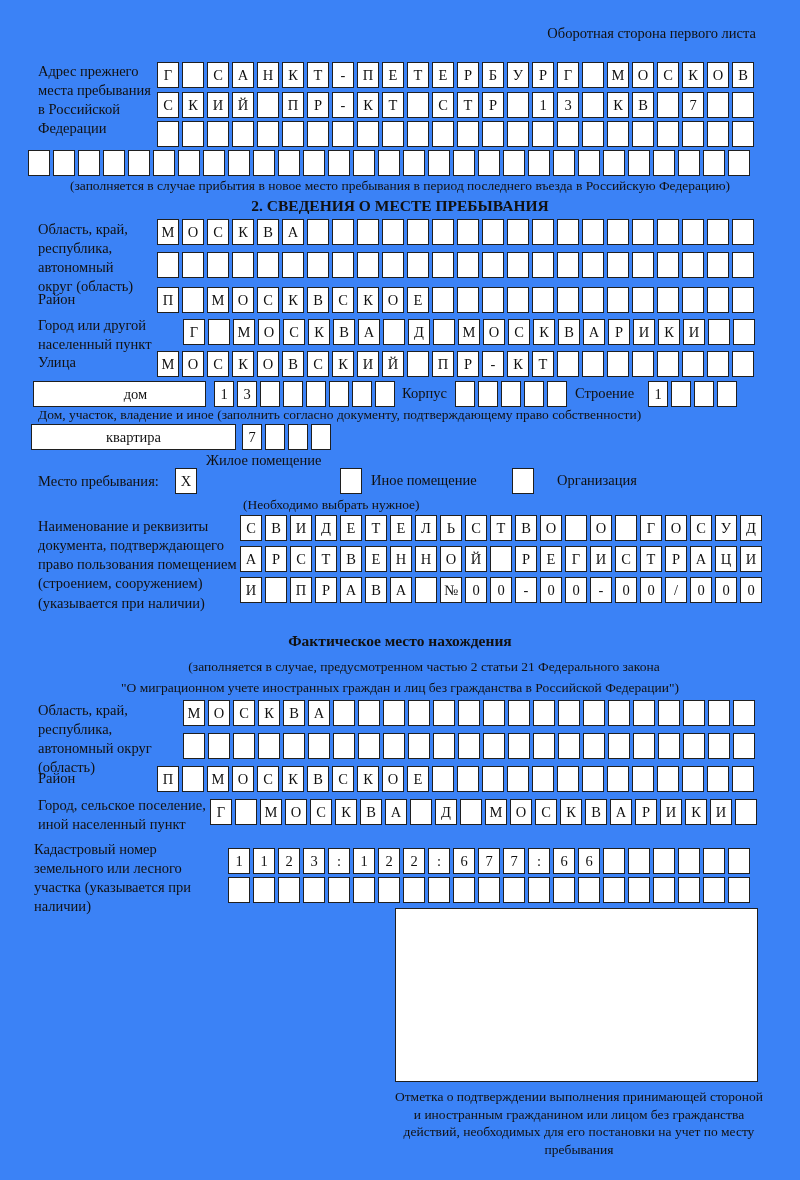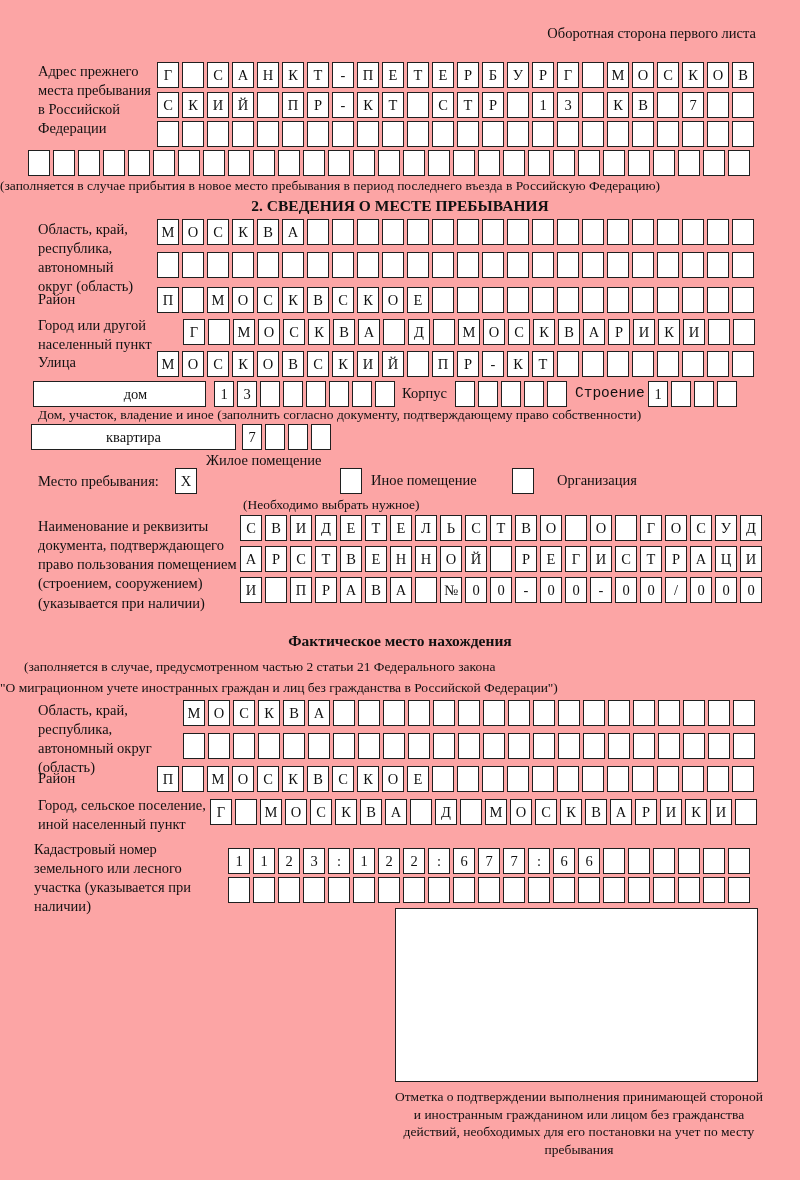--- a/index.html
+++ b/index.html
@@ -1,25 +1,25 @@
 <!DOCTYPE html>
 <html><head>
 <meta charset="utf-8">
 <style>
   html,body{margin:0;padding:0;background:#fff;}
   #form{
-    position:relative;width:800px;height:1180px;background:#fca5a5;
+    position:relative;width:800px;height:1180px;background:#3b82f6;
     font-family:"Liberation Serif","DejaVu Serif",serif;color:#111;
     overflow:hidden;
   }
   .abs{position:absolute;}
   .lbl{font-size:14.5px;line-height:1.32;}
   .note{font-size:13.5px;line-height:1.3;}
   .heading{font-size:15.5px;font-weight:bold;text-align:center;width:800px;}
-  .center{width:800px;}
+  .center{text-align:center;width:800px;}
   .boxrow{display:flex;gap:3px;}
   .box{
     flex:0 0 auto;width:22px;height:26px;box-sizing:border-box;
     border:1.6px solid #1f1f1f;font-size:14.5px;line-height:24px;
     text-align:center;background:#fff;
   }
   .box.sm{width:20px;}
   .widebox{
     box-sizing:border-box;border:1.6px solid #1f1f1f;height:26px;
     font-size:14.5px;line-height:24px;text-align:center;background:#fff;
@@ -302,21 +302,21 @@
       <span class="box sm"></span>
     </div>
   <div class="abs lbl" style="top:384px;left:402px;">Корпус</div>
   <div class="abs boxrow" style="top:381px;left:455px;">
       <span class="box sm"></span>
       <span class="box sm"></span>
       <span class="box sm"></span>
       <span class="box sm"></span>
       <span class="box sm"></span>
     </div>
-  <div class="abs lbl" style="top:384px;left:575px;font-family:Liberation Mono, monospace;">Строение</div>
+  <div class="abs lbl" style="top:384px;left:575px;">Строение</div>
   <div class="abs boxrow" style="top:381px;left:648px;">
       <span class="box sm">1</span>
       <span class="box sm"></span>
       <span class="box sm"></span>
       <span class="box sm"></span>
     </div>
   <div class="abs note" style="top:406px;left:38px;width:730px;">Дом, участок, владение и иное (заполнить согласно документу, подтверждающему право собственности)</div>
 
   <div class="abs widebox" style="top:424px;left:31px;width:205px;">квартира</div>
   <div class="abs boxrow" style="top:424px;left:242px;">

